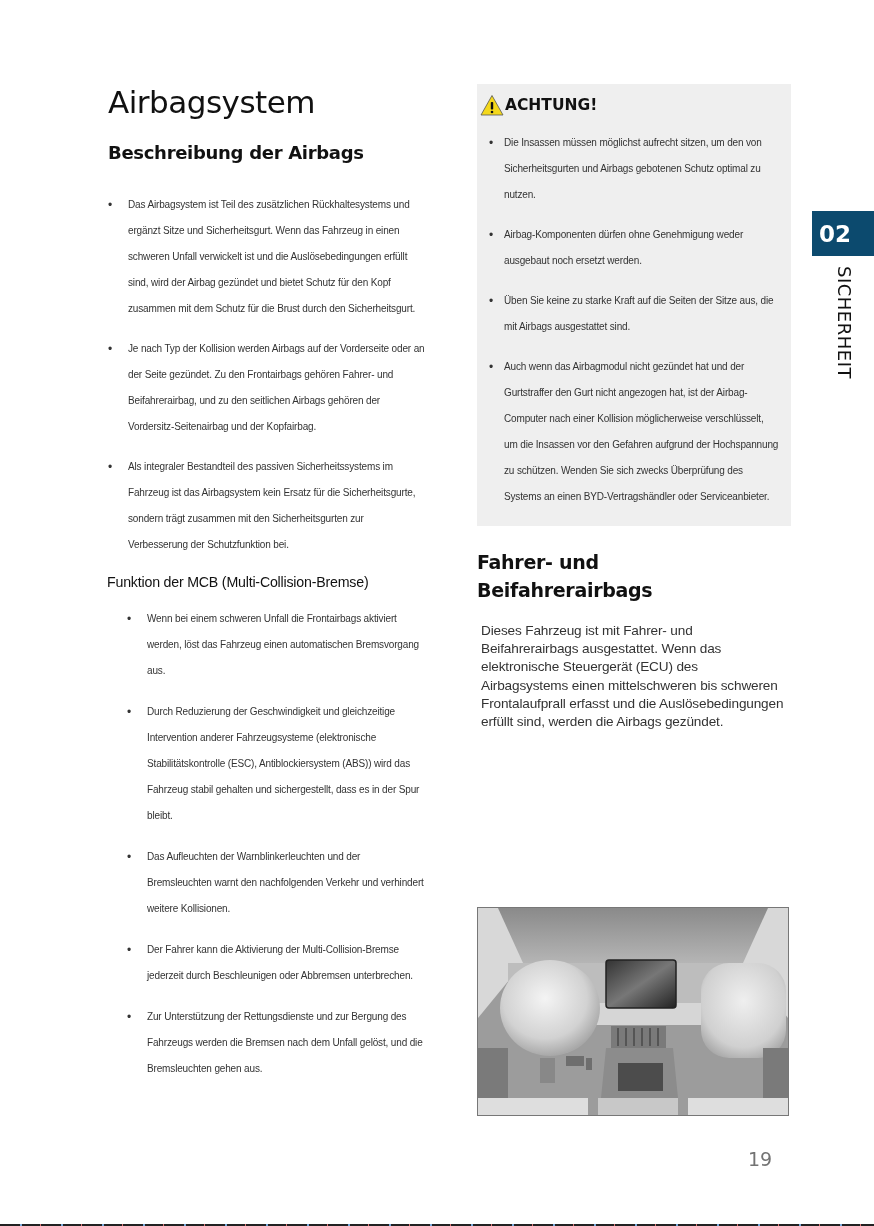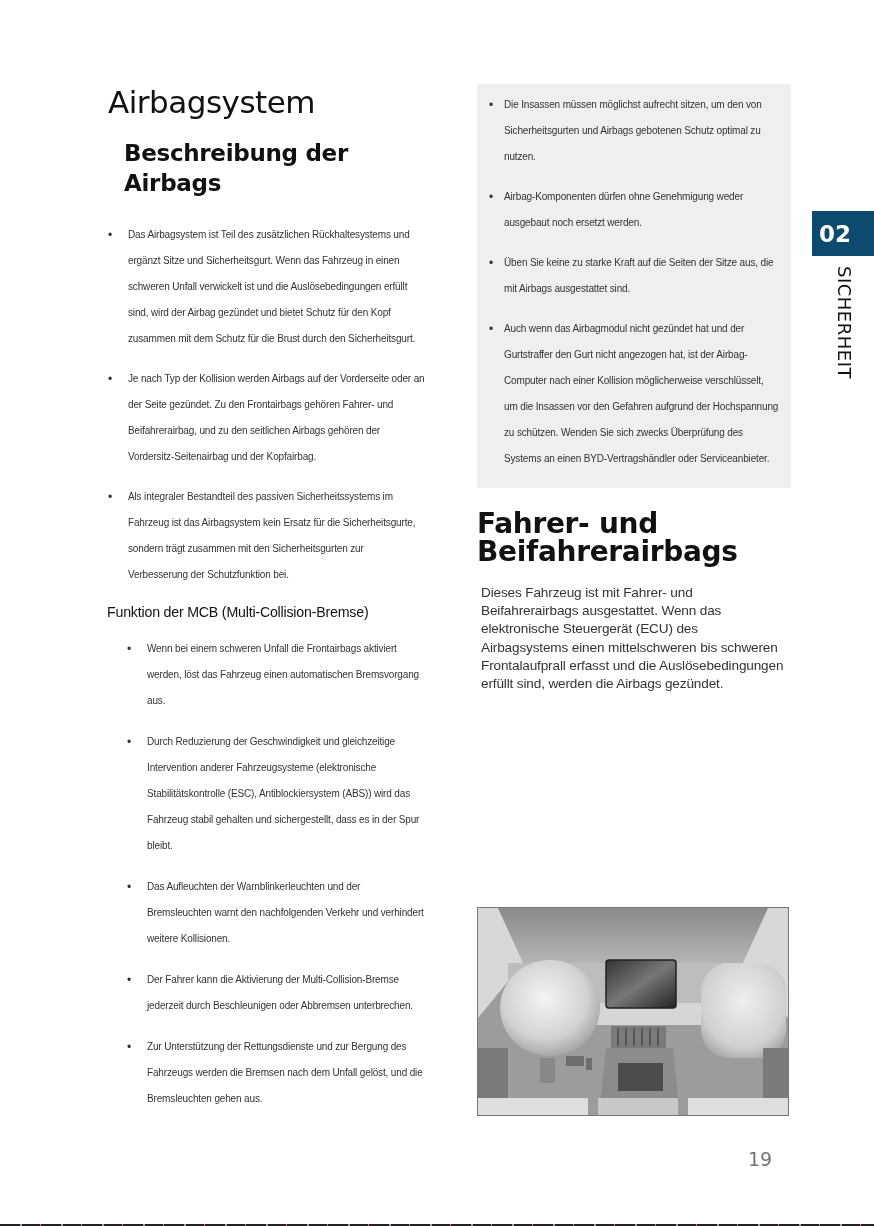--- a/index.html
+++ b/index.html
@@ -8,22 +8,22 @@
       font-family: "Liberation Sans", "DejaVu Sans", sans-serif; color: #2a2a2a;
     }
     .col-left { position: absolute; left: 108px; top: 80px; width: 318px; }
     .col-right { position: absolute; left: 477px; top: 84px; width: 314px; }
 
     h1.page-title {
       margin: 0; font-family: "DejaVu Sans", sans-serif; font-weight: normal;
       font-size: 31px; letter-spacing: -0.5px; color: #111; line-height: 44px;
     }
     h2.section-title {
-      margin: 14px 0 24px 16px; font-family: "DejaVu Sans", sans-serif; font-weight: bold;
-      font-size: 23px; color: #111; letter-spacing: -0.3px; line-height: 30px;
+      margin: 14px 0 24px 0; font-family: "DejaVu Sans", sans-serif; font-weight: bold;
+      font-size: 18px; color: #111; letter-spacing: -0.3px; line-height: 30px;
     }
     ul.bullets { list-style: none; margin: 0; padding: 0; }
     ul.bullets li {
       position: relative; padding-left: 20px; font-size: 10px; line-height: 26px;
       color: #333; margin-bottom: 14px; letter-spacing: -0.15px;
     }
     ul.bullets li::before {
       content: "\2022"; position: absolute; left: 0; top: 0; font-size: 12px; color: #333;
     }
     .sub-heading {
@@ -38,21 +38,21 @@
     .warn-head { display: flex; align-items: center; height: 26px; margin-left: -9px; margin-bottom: 12px; }
     .warn-head svg { width: 24px; height: 22px; margin-right: 1px; }
     .warn-title {
       font-family: "DejaVu Sans", sans-serif; font-weight: bold; font-size: 15.5px; color: #111;
     }
     .warn-box ul.bullets li { padding-left: 15px; margin-bottom: 14px; }
     .warn-box ul.bullets li:last-child { margin-bottom: 4px; }
 
     h2.right-title {
       margin: 22px 0 18px 0; font-family: "DejaVu Sans", sans-serif; font-weight: bold;
-      font-size: 28px; line-height: 28px; color: #111; width: 240px; letter-spacing: -0.3px;
+      font-size: 19px; line-height: 28px; color: #111; width: 240px; letter-spacing: -0.3px;
     }
     .para { font-size: 13.6px; line-height: 18.2px; color: #333; margin: 4px; letter-spacing: -0.15px; }
 
     .figure {
       position: absolute; left: 477px; top: 907px; width: 310px; height: 207px;
       border: 1px solid #777; overflow: hidden; background: #9a9a9a;
     }
 
     .chapter-tab {
       position: absolute; left: 812px; top: 211px; width: 62px; height: 45px; background: #0c4a6e;
@@ -88,20 +88,28 @@
     <li>Wenn bei einem schweren Unfall die Frontairbags aktiviert werden, löst das Fahrzeug einen automatischen Bremsvorgang aus.</li>
     <li>Durch Reduzierung der Geschwindigkeit und gleichzeitige Intervention anderer Fahrzeugsysteme (elektronische Stabilitätskontrolle (ESC), Antiblockiersystem (ABS)) wird das Fahrzeug stabil gehalten und sichergestellt, dass es in der Spur bleibt.</li>
     <li>Das Aufleuchten der Warnblinkerleuchten und der Bremsleuchten warnt den nachfolgenden Verkehr und verhindert weitere Kollisionen.</li>
     <li>Der Fahrer kann die Aktivierung der Multi-Collision-Bremse jederzeit durch Beschleunigen oder Abbremsen unterbrechen.</li>
     <li>Zur Unterstützung der Rettungsdienste und zur Bergung des Fahrzeugs werden die Bremsen nach dem Unfall gelöst, und die Bremsleuchten gehen aus.</li>
   </ul>
 </div>
 
 <div class="col-right">
   <div class="warn-box">
+    <div class="warn-head">
+      <svg viewBox="0 0 24 22">
+        <polygon points="12,1.5 23,21 1,21" fill="#f4d81c" stroke="#555" stroke-width="0.8"></polygon>
+        <rect x="10.8" y="8" width="2.4" height="7.5" rx="0.8" fill="#111"></rect>
+        <circle cx="12" cy="18" r="1.3" fill="#111"></circle>
+      </svg>
+      <span class="warn-title">ACHTUNG!</span>
+    </div>
     <ul class="bullets">
       <li>Die Insassen müssen möglichst aufrecht sitzen, um den von Sicherheitsgurten und Airbags gebotenen Schutz optimal zu nutzen.</li>
       <li>Airbag-Komponenten dürfen ohne Genehmigung weder ausgebaut noch ersetzt werden.</li>
       <li>Üben Sie keine zu starke Kraft auf die Seiten der Sitze aus, die mit Airbags ausgestattet sind.</li>
       <li>Auch wenn das Airbagmodul nicht gezündet hat und der Gurtstraffer den Gurt nicht angezogen hat, ist der Airbag-Computer nach einer Kollision möglicherweise verschlüsselt, um die Insassen vor den Gefahren aufgrund der Hochspannung zu schützen. Wenden Sie sich zwecks Überprüfung des Systems an einen BYD-Vertragshändler oder Serviceanbieter.</li>
     </ul>
   </div>
   <h2 class="right-title">Fahrer- und Beifahrerairbags</h2>
   <p class="para">Dieses Fahrzeug ist mit Fahrer- und Beifahrerairbags ausgestattet. Wenn das elektronische Steuergerät (ECU) des Airbagsystems einen mittelschweren bis schweren Frontalaufprall erfasst und die Auslösebedingungen erfüllt sind, werden die Airbags gezündet.</p>
 </div>

